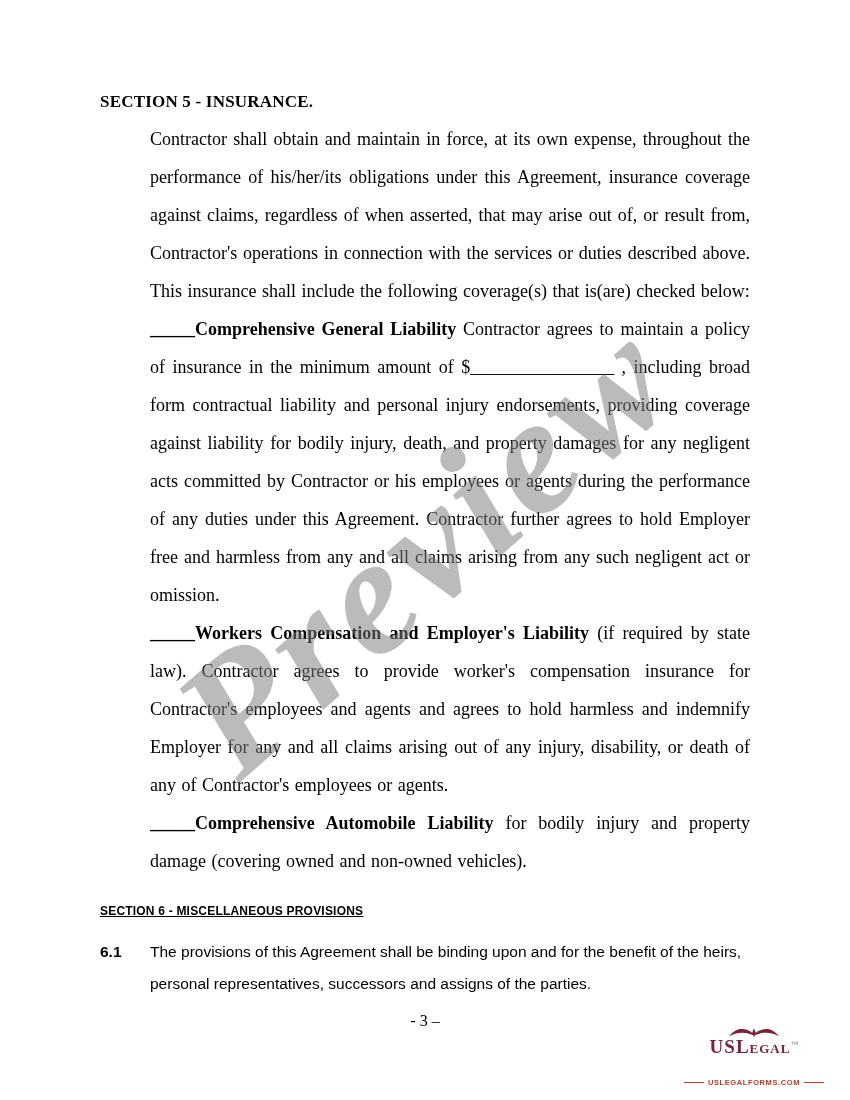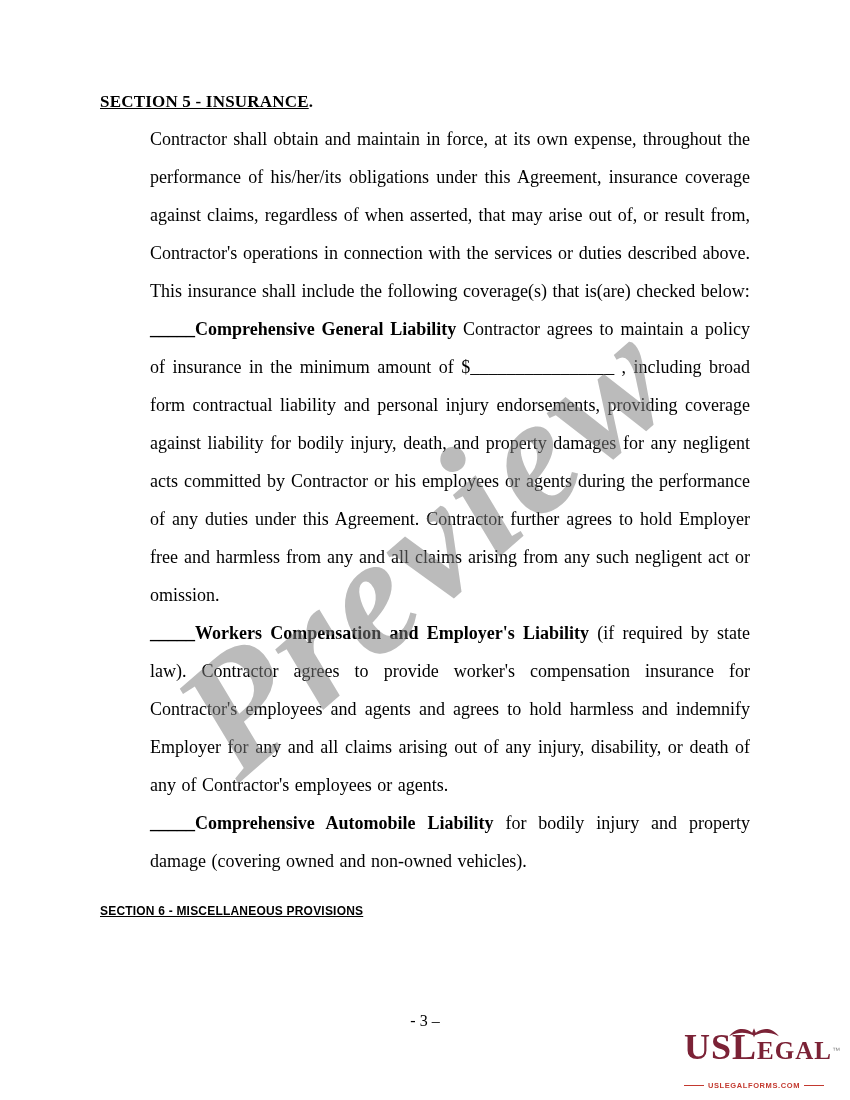--- a/index.html
+++ b/index.html
@@ -21,21 +21,21 @@
     left: 100px;
     top: 92px;
     width: 652px;
   }
   .s5-heading {
     font-size: 17px;
     font-weight: bold;
     margin: 0 0 8px 0;
     letter-spacing: 0.2px;
   }
-  .s5-heading .u { text-decoration: underline; }
+  .s5-heading .u { }
   .para {
     margin: 0 0 0 50px;
     width: 600px;
     font-size: 18px;
     line-height: 38px;
     text-align: justify;
     word-spacing: 1px;
   }
   .para b { font-weight: bold; }
   .s6-heading {
@@ -98,21 +98,21 @@
   .logo .eagle {
     display: block;
     margin: 0 auto -4px auto;
     width: 54px;
     height: 16px;
   }
   .logo .brand {
     font-family: "Liberation Serif", serif;
     font-variant: small-caps;
     font-weight: bold;
-    font-size: 36px;
+    font-size: 19px;
     letter-spacing: 1px;
     line-height: 26px;
   }
   .logo .tm {
     font-size: 8px;
     vertical-align: super;
     color: #8a8a8a;
     font-family: "Liberation Sans", sans-serif;
   }
   .logo .siteline {
@@ -148,20 +148,24 @@
 
     <p class="para"><b>_____</b><b>Comprehensive General Liability</b><span> Contractor agrees to maintain a policy of insurance in the minimum amount of $________________ , including broad form contractual liability and personal injury endorsements, providing coverage against liability for bodily injury, death, and property damages for any negligent acts committed by Contractor or his employees or agents during the performance of any duties under this Agreement.  Contractor further agrees to hold Employer free and harmless from any and all claims arising from any such negligent act or omission.</span></p>
 
     <p class="para"><b>_____</b><b>Workers Compensation and Employer's Liability</b><span> (if required by state law). Contractor agrees to provide worker's compensation insurance for Contractor's employees and agents and agrees to hold harmless and indemnify Employer for any and all claims arising out of any injury, disability, or death of any of Contractor's employees or agents.</span></p>
 
     <p class="para"><b>_____</b><b>Comprehensive Automobile Liability</b><span> for bodily injury and property damage (covering owned and non-owned vehicles).</span></p>
 
 
     <p class="s6-heading">SECTION 6 - MISCELLANEOUS PROVISIONS</p>
 
+    <div class="clause">
+      <span class="num">6.1</span>
+      <span class="txt">The provisions of this Agreement shall be binding upon and for the benefit of the heirs, personal representatives, successors and assigns of the parties.</span>
+    </div>
 
   </div>
 
   <div class="watermark">Preview</div>
 
   <div class="footer-pagenum">- 3 –</div>
 
   <div class="logo">
     <svg class="eagle" viewBox="0 0 60 18" xmlns="http://www.w3.org/2000/svg">
       <path d="M2,16 C12,4 22,8 28,12 L30,7 L32,12 C38,8 48,4 58,16 C46,10 38,12 31,15 L30,17.5 L29,15 C22,12 14,10 2,16 Z" fill="#7b2236"></path>

